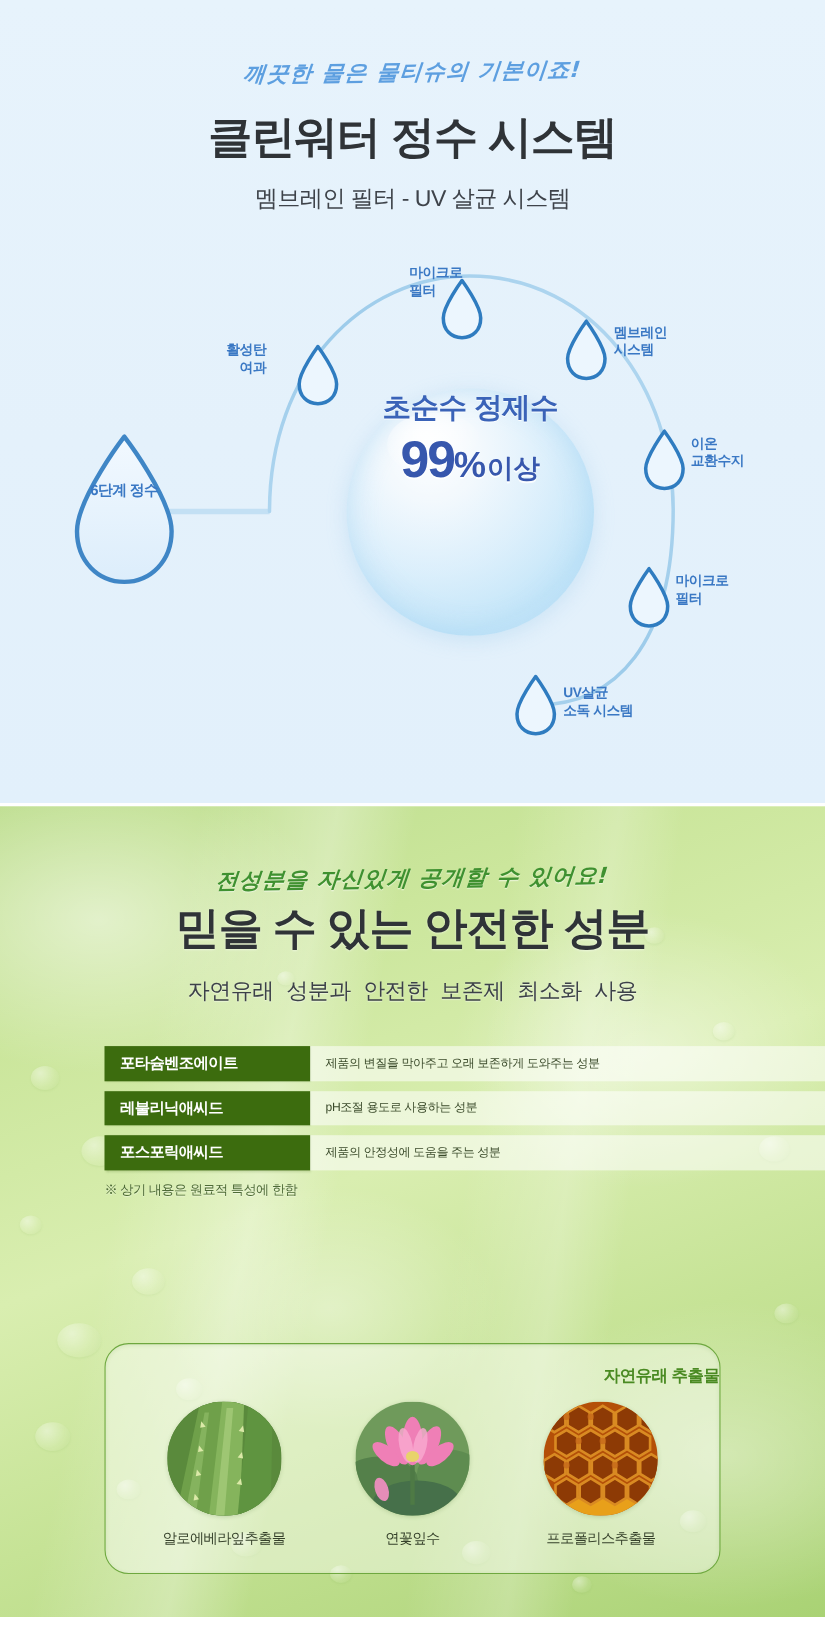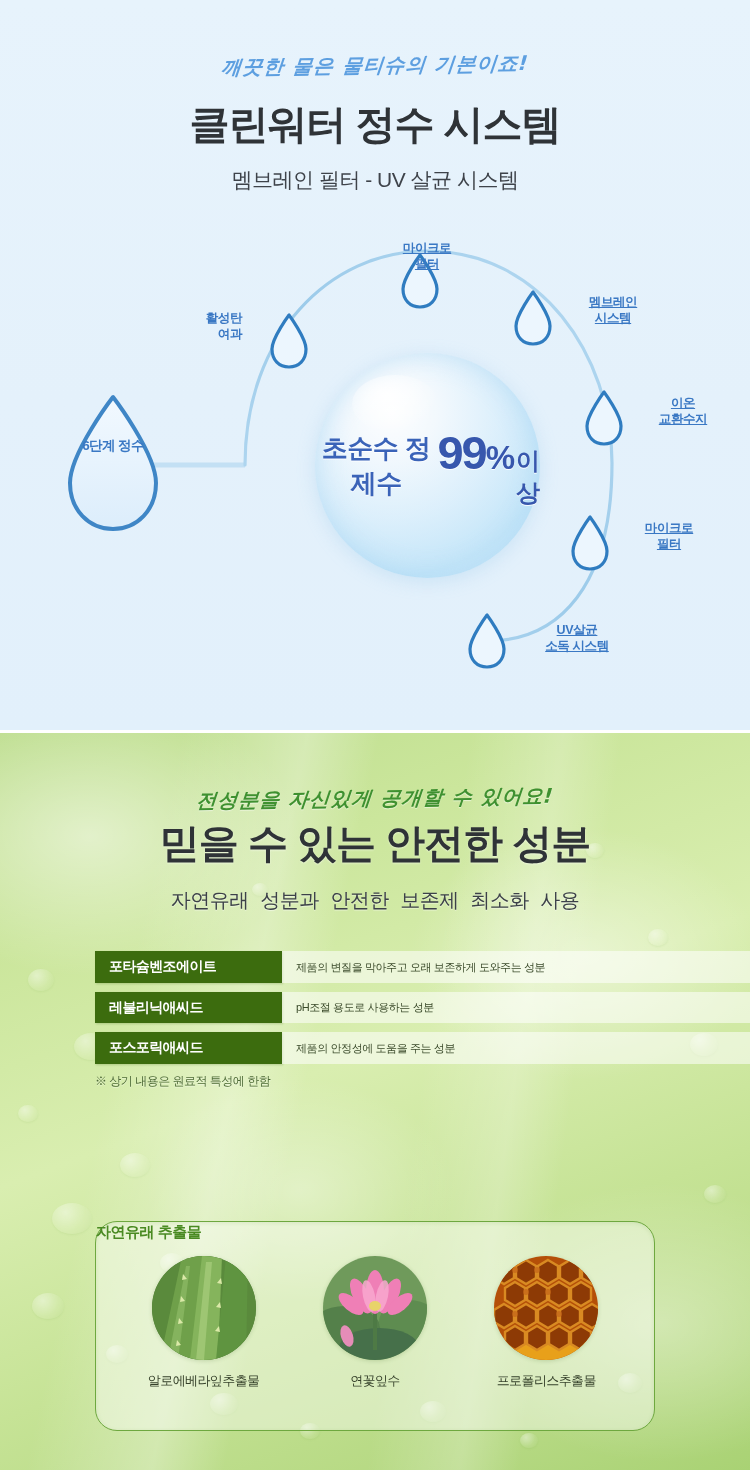--- a/index.html
+++ b/index.html
@@ -47,42 +47,42 @@
       radial-gradient(circle at 34% 26%, rgba(255,255,255,.95) 0%, rgba(255,255,255,.55) 20%, rgba(214,238,252,.55) 48%, rgba(186,226,248,.75) 74%, rgba(206,235,250,.55) 100%);
     box-shadow:0 0 28px rgba(150,205,240,.45) inset, 0 4px 18px rgba(140,195,235,.28);
   }
   .bubble-gloss {
     position:absolute; left:352px; top:160px; width:86px; height:58px;
     border-radius:50%;
     background:radial-gradient(ellipse at 40% 35%, rgba(255,255,255,.92), rgba(255,255,255,0) 70%);
   }
   .bubble-text {
     position:absolute; left:315px; top:138px; width:225px; height:225px;
-    display:flex; flex-direction:row; align-items:center; 
+    display:flex; flex-direction:column; align-items:center; 
     text-align:center;
   }
   .bubble-line1 {
     font-size:26px; font-weight:800; color:#3a63b8; letter-spacing:-0.5px;
     text-shadow:0 1px 0 rgba(255,255,255,.85);
   }
   .bubble-line2 {
     margin-top:2px;
     font-weight:800; color:#3757ad;
     text-shadow:0 1px 0 rgba(255,255,255,.85);
     display:flex; align-items:baseline; justify-content:center;
   }
   .bubble-num { font-size:47px; letter-spacing:-2px; }
   .bubble-pct { font-size:33px; }
   .bubble-suffix { font-size:24px; margin-left:1px; }
 
   .drop-label {
     position:absolute; font-size:12.5px; font-weight:700; color:#3a78c4;
     line-height:1.25; letter-spacing:-0.4px; white-space:pre-line;
   }
-  .drop-label.right { text-align:center;text-decoration:underline; }
+  .drop-label.right { text-align:left; }
   .drop-label.left  { text-align:right; }
 
   .main-drop-text {
     position:absolute; left:75px; top:222px; width:76px;
     text-align:center; font-size:13.5px; font-weight:800;
     color:#3a78c4; line-height:1.3; letter-spacing:-0.6px;
   }
 
   
   .green-section {
@@ -151,21 +151,21 @@
   }
 
   
   .extract-panel {
     position:absolute; left:95px; top:488px; width:560px; height:210px; z-index:3;
     border:1.5px solid #6ea83f; border-radius:22px;
     background:rgba(255,255,255,.42);
     box-shadow:0 1px 4px rgba(90,140,50,.14) inset;
   }
   .extract-title {
-    text-align:left; margin-top:1px;
+    text-align:right; margin-top:19px;
     font-size:15px; font-weight:700; color:#4a8a22; letter-spacing:-0.5px;
   }
   .extract-row {
     display:flex; justify-content:space-around; align-items:flex-start;
     margin-top:14px; padding:0 22px;
   }
   .extract-item { width:150px; text-align:center; }
   .circ {
     width:104px; height:104px; border-radius:50%; margin:0 auto;
     overflow:hidden; position:relative;

